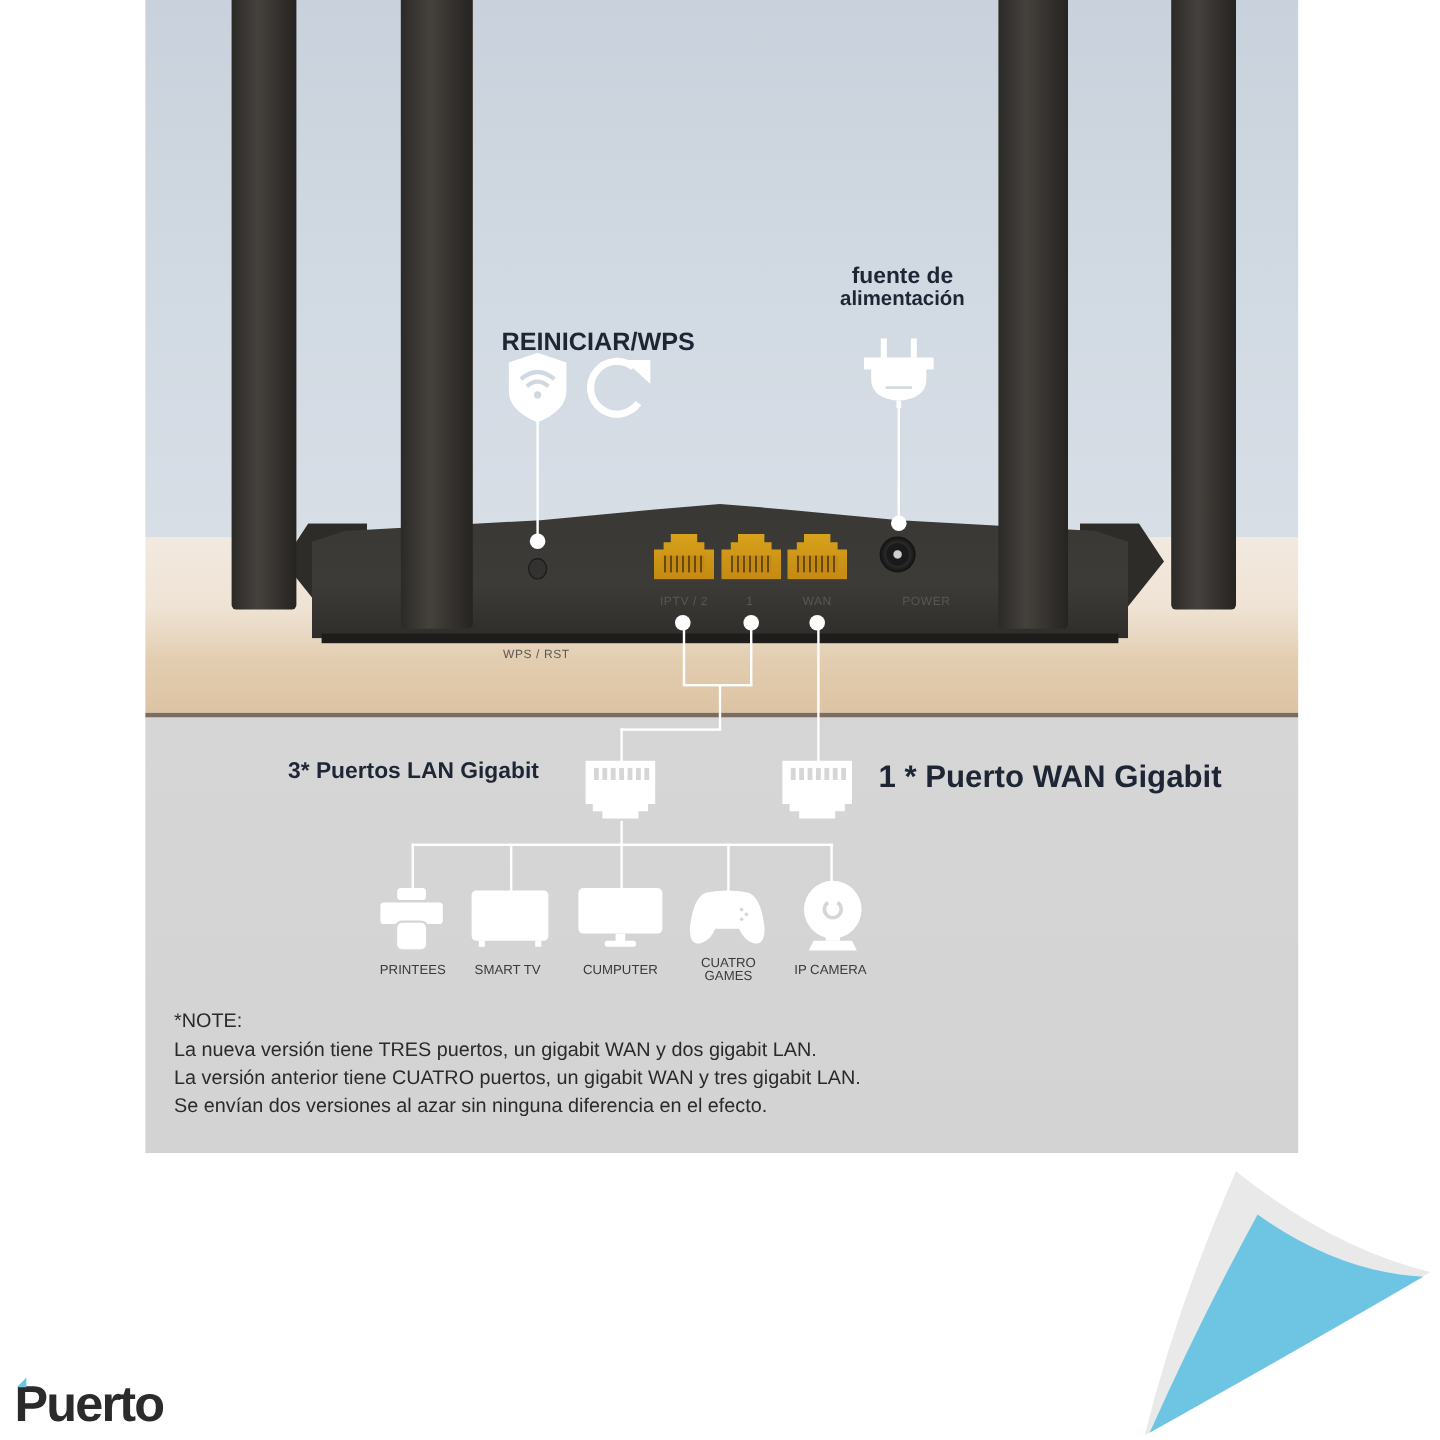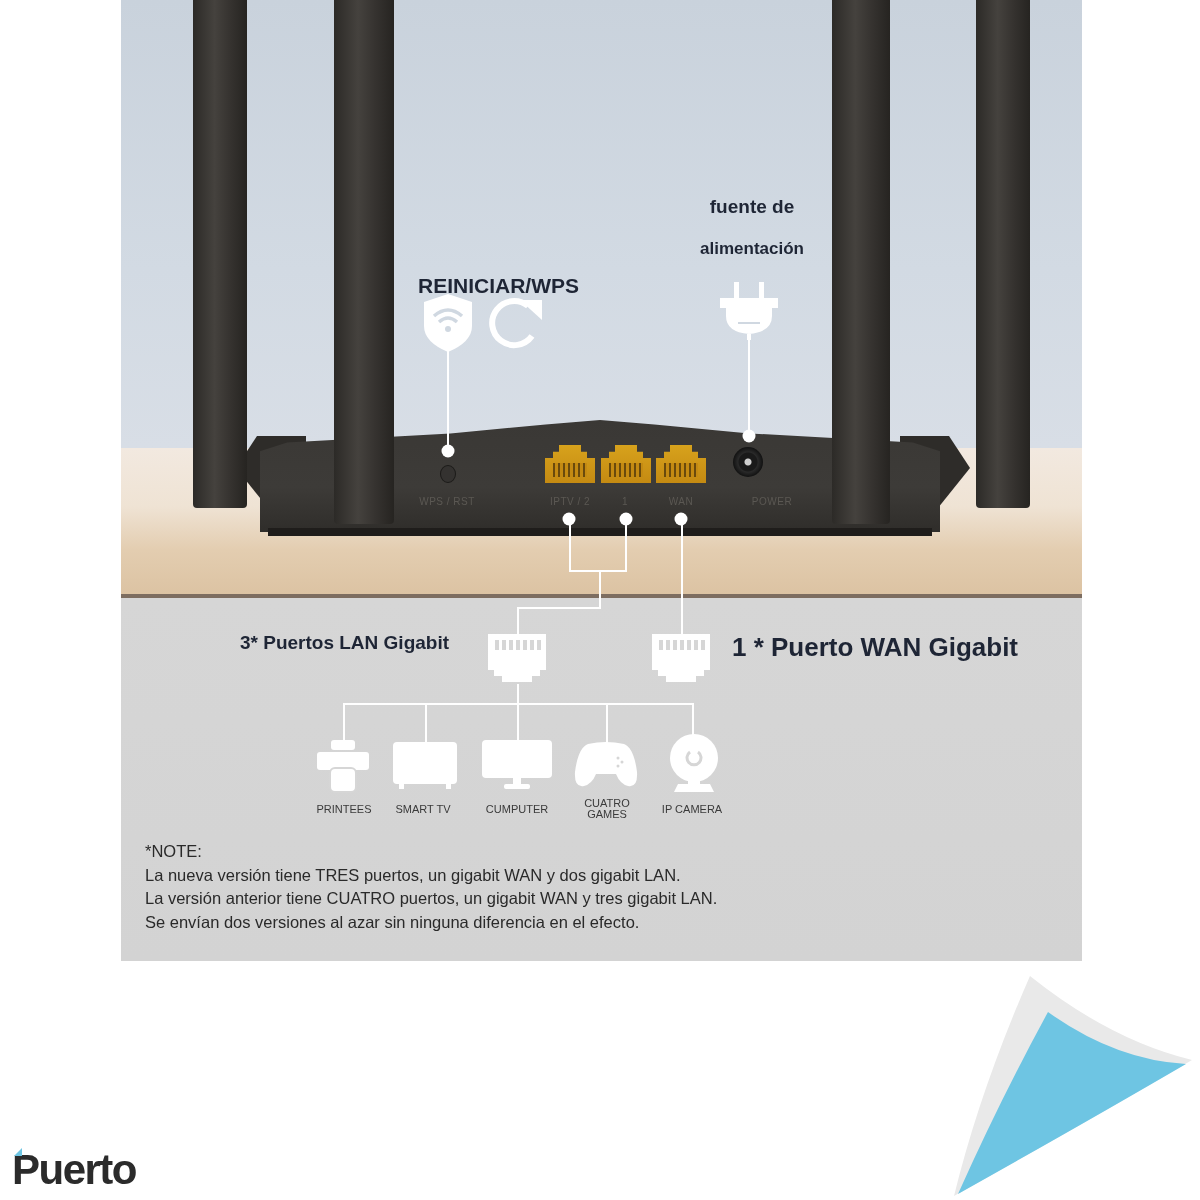--- a/index.html
+++ b/index.html
@@ -119,29 +119,29 @@
       <div class="pins"></div>
     </div>
   <div class="port" style="left:601px;">
       <div class="pins"></div>
     </div>
   <div class="port" style="left:656px;">
       <div class="pins"></div>
     </div>
   <div class="power-jack"></div>
 
-  <span class="chassis-label" style="left:447px;">WPS / RST</span>
+  <span class="chassis-label" style="left:447px;margin-top:44px;">WPS / RST</span>
   <span class="chassis-label" style="left:570px;">IPTV / 2</span>
   <span class="chassis-label" style="left:625px;">1</span>
   <span class="chassis-label" style="left:681px;">WAN</span>
   <span class="chassis-label" style="left:772px;">POWER</span>
 </div>
 
 <div class="heading" style="left:418px; top:258px; font-size:21px;margin-top:16px;">REINICIAR/WPS</div>
-<div class="heading" style="left:752px; top:196px; font-size:19px; transform:translateX(-50%); text-align:center;">fuente de</div>
+<div class="heading" style="left:752px; top:220px; font-size:19px; transform:translateX(-50%); text-align:center;">fuente de</div>
 <div class="heading" style="left:752px; top:239px; font-size:17px; transform:translateX(-50%); text-align:right;">alimentación</div>
 
 <svg class="icon" style="left:424px; top:294px;" width="48" height="58" viewBox="0 0 48 58">
   <path d="M24 0 L48 8 L48 32 Q48 48 24 58 Q0 48 0 32 L0 8 Z" fill="#ffffff"></path>
   <path d="M10 22 Q24 10 38 22" stroke="#d0d8e1" stroke-width="3.5" fill="none"></path>
   <path d="M15 28 Q24 20 33 28" stroke="#d0d8e1" stroke-width="3.5" fill="none"></path>
   <circle cx="24" cy="35" r="3" fill="#d0d8e1"></circle>
 </svg>
 
 <svg class="icon" style="left:488px; top:296px;" width="58" height="52" viewBox="0 0 58 52">

